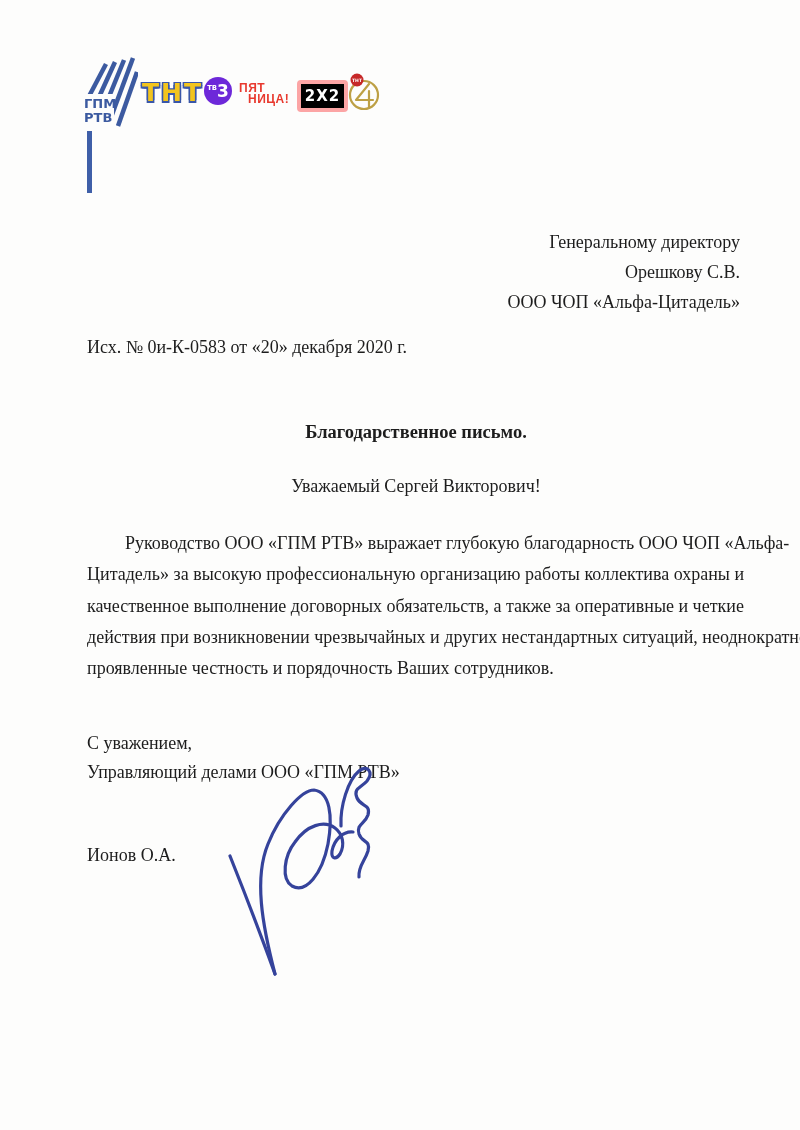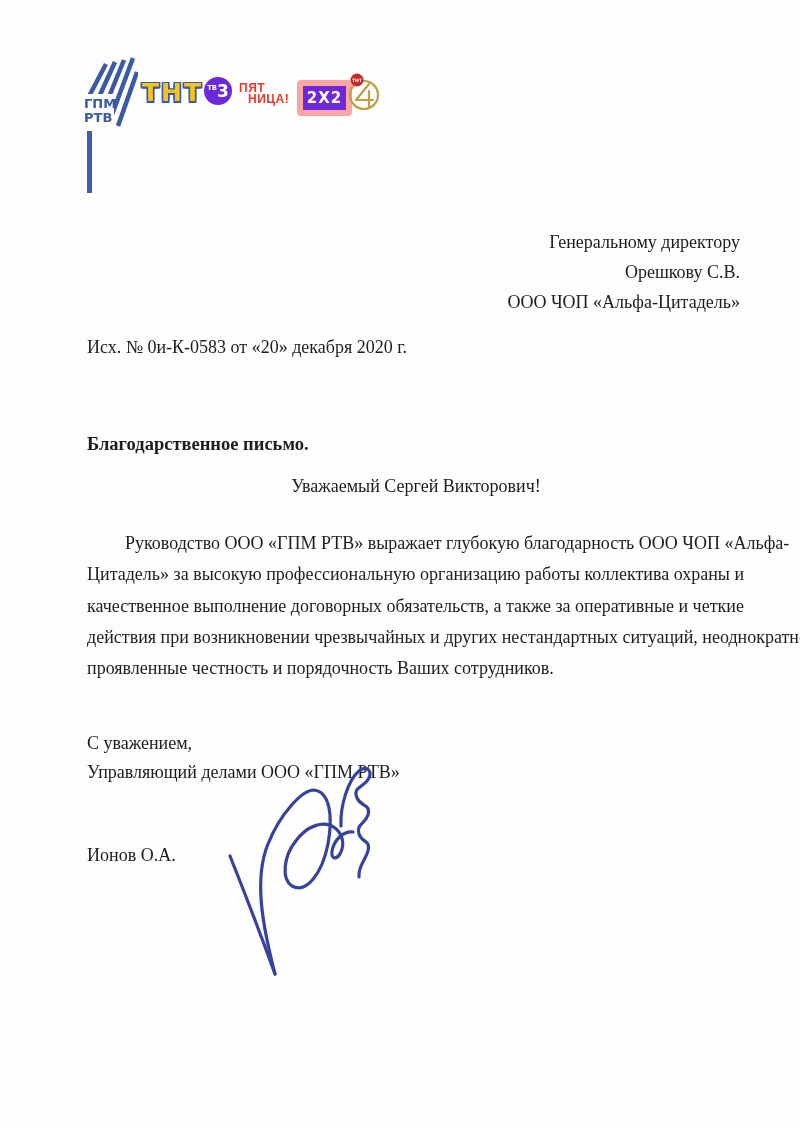--- a/index.html
+++ b/index.html
@@ -26,43 +26,43 @@
   .tv3-logo .sm{font-size:8px;font-weight:bold;margin-top:-8px;}
   .tv3-logo .big{font-size:17px;font-weight:900;line-height:1;}
   .pyatnitsa-logo{
     position:absolute;left:239px;top:83px;
     font-family:Liberation Sans, sans-serif;font-weight:900;color:#e8392e;
     font-size:12px;line-height:11px;letter-spacing:.5px;
   }
   .pyatnitsa-logo .l2{margin-left:9px;}
   .x2-logo{
     position:absolute;left:297px;top:80px;width:43px;height:24px;border-radius:4px;
-    background:#6d28d9;color:#fff;border:6px solid #fca5a5;
+    background:#000000;color:#fff;border:4px solid #fca5a5;
     font-family:"DejaVu Sans", sans-serif;font-weight:900;font-size:15px;
     display:flex;align-items:center;justify-content:center;letter-spacing:1px;
   }
   .tnt4-logo{position:absolute;left:346px;top:72px;width:34px;height:40px;}
 
   
   .sender-bar{position:absolute;left:87px;top:131px;width:5px;height:62px;background:#3f5fa8;}
   .sender-text{
     position:absolute;left:101px;top:129px;
     font-family:"DejaVu Sans", sans-serif;font-size:11px;line-height:13.2px;
     color:#3c3c46;white-space:nowrap;
   }
 
   
   .recipient{
     position:absolute;left:440px;top:227px;width:300px;
     text-align:right;font-size:18px;line-height:30px;white-space:nowrap;
   }
   .reference{position:absolute;left:87px;top:337px;font-size:18px;white-space:nowrap;}
   .title{
-    position:absolute;left:87px;top:422px;width:658px;text-align:left;
-    font-size:18.5px;font-weight:bold;margin-top:12px;
+    position:absolute;left:87px;top:422px;width:658px;text-align:center;
+    font-size:18.5px;font-weight:bold;
   }
   .salutation{position:absolute;left:87px;top:476px;width:658px;text-align:center;font-size:18px;}
   .body-par{position:absolute;left:87px;top:528px;font-size:18px;line-height:31.3px;}
   .body-par .line{white-space:nowrap;}
   .body-par .line.first{padding-left:38px;}
   .regards{position:absolute;left:87px;top:733px;font-size:18px;white-space:nowrap;}
   .position-line{position:absolute;left:87px;top:762px;font-size:18px;white-space:nowrap;text-align:right;}
   .signer{position:absolute;left:87px;top:845px;font-size:18px;white-space:nowrap;}
   .signature{position:absolute;left:220px;top:760px;width:170px;height:220px;}
 </style>

